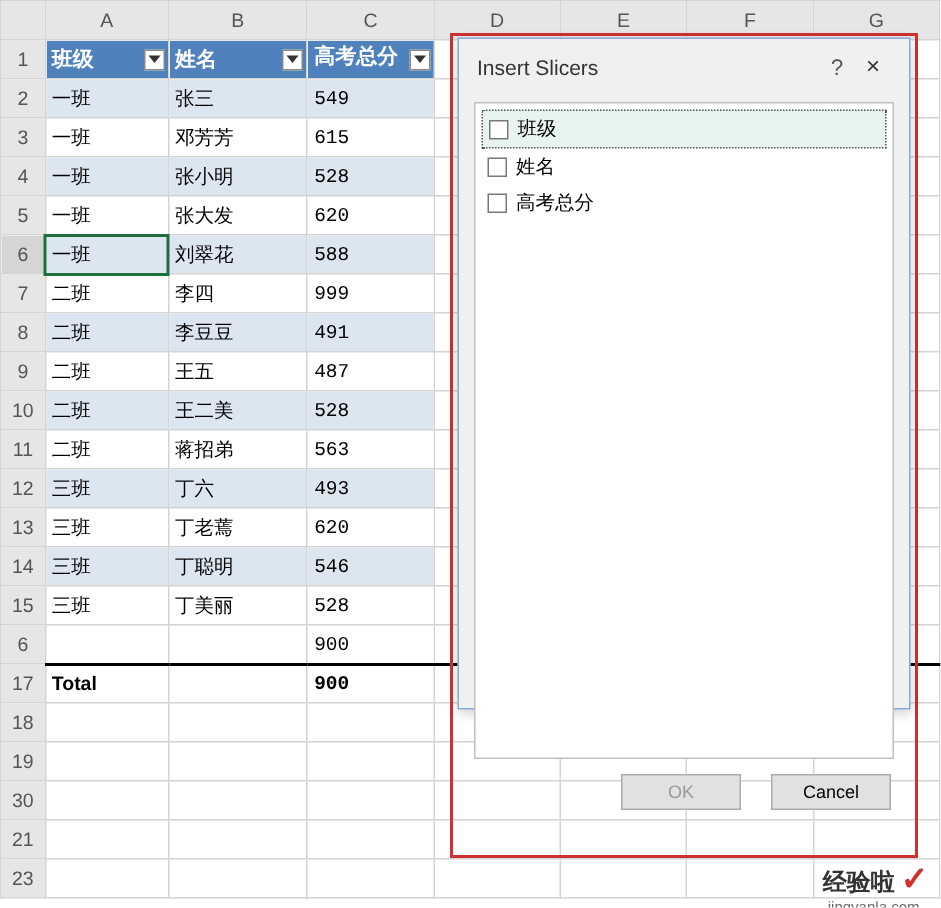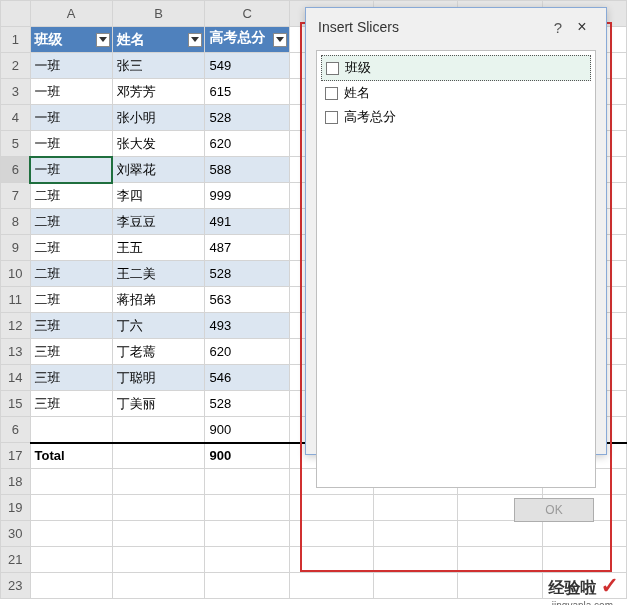--- a/index.html
+++ b/index.html
@@ -73,34 +73,34 @@
       justify-content: center;
     }
     .thcell .filter::after {
       content: "";
       border-left: 4px solid transparent;
       border-right: 4px solid transparent;
       border-top: 5px solid #333;
     }
     .band-even { background: #dce6f1; }
     .band-odd { background: #fff; }
-    .numcell { text-align: right; padding-right: 6px; }
+    .numcell { text-align: right; padding-right: 6px; font-family: Liberation Mono, monospace; }
     .totalrow td { border-top: 2px solid #000000; font-weight: bold; }
     
     .selected-cell {
       outline: 2px solid #1f6f3e;
       outline-offset: -1px;
       z-index: 2;
     }
     .selected-row .rownum { background: #d5d5d5; }
     .selected-colhead { background: #d5d5d5; }
     
     .dialog {
       position: absolute;
-      top: 7px;
+      top: 25px;
       left: 305px;
       width: 302px;
       height: 448px;
       background: #f0f0f0;
       border: 1px solid #88a9d6;
       box-shadow: 0 2px 8px rgba(0,0,0,0.2);
     }
     .dialog-outline {
       position: absolute;
       top: 22px;
@@ -459,20 +459,21 @@
         <span class="slicer-checkbox"></span>
         <span>姓名</span>
       </div>
       <div class="slicer-item">
         <span class="slicer-checkbox"></span>
         <span>高考总分</span>
       </div>
     </div>
   <div class="dialog-footer">
     <button class="dialog-btn disabled">OK</button>
+    <button class="dialog-btn">Cancel</button>
   </div>
 </div>
 
 <div class="watermark">
   <span>经验啦</span>
   <span class="check">✓</span>
 </div>
 <div class="watermark-sub">jingyanla.com</div>
 
 </body></html>

